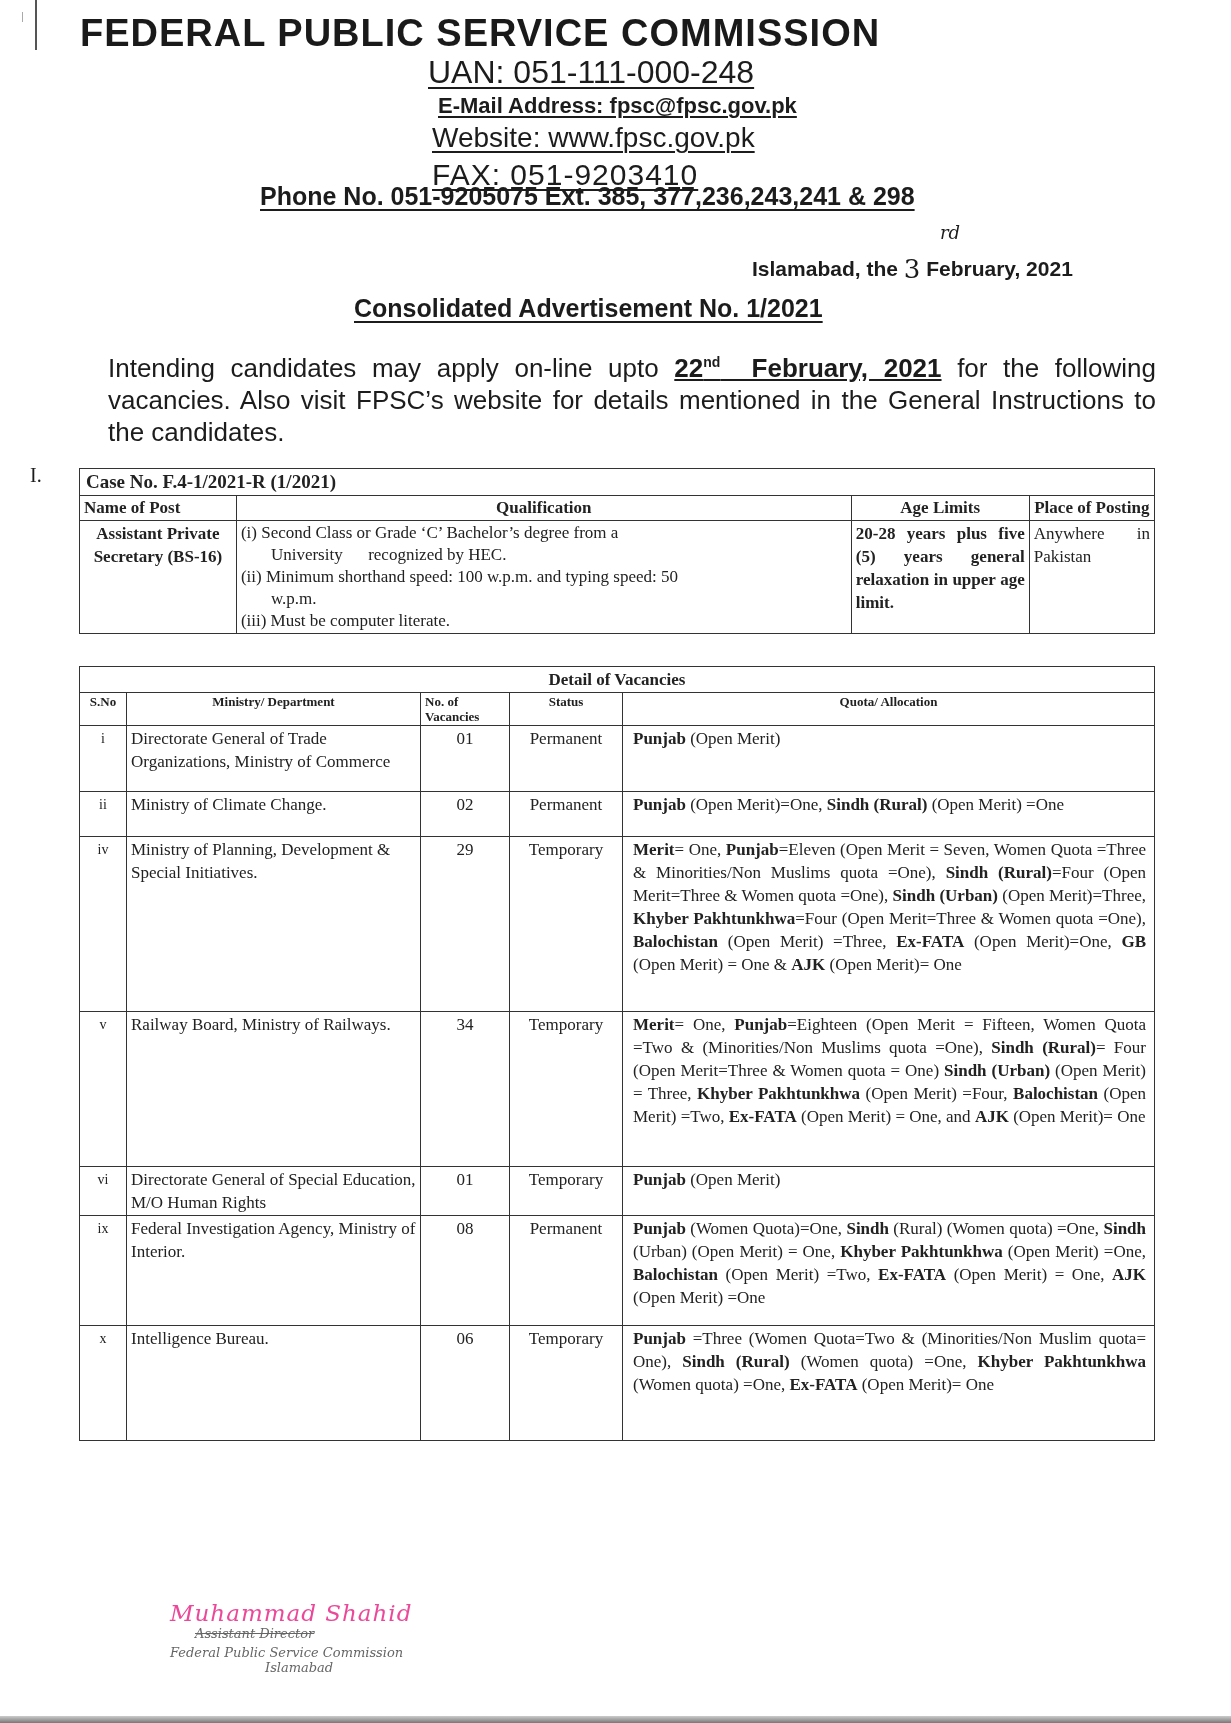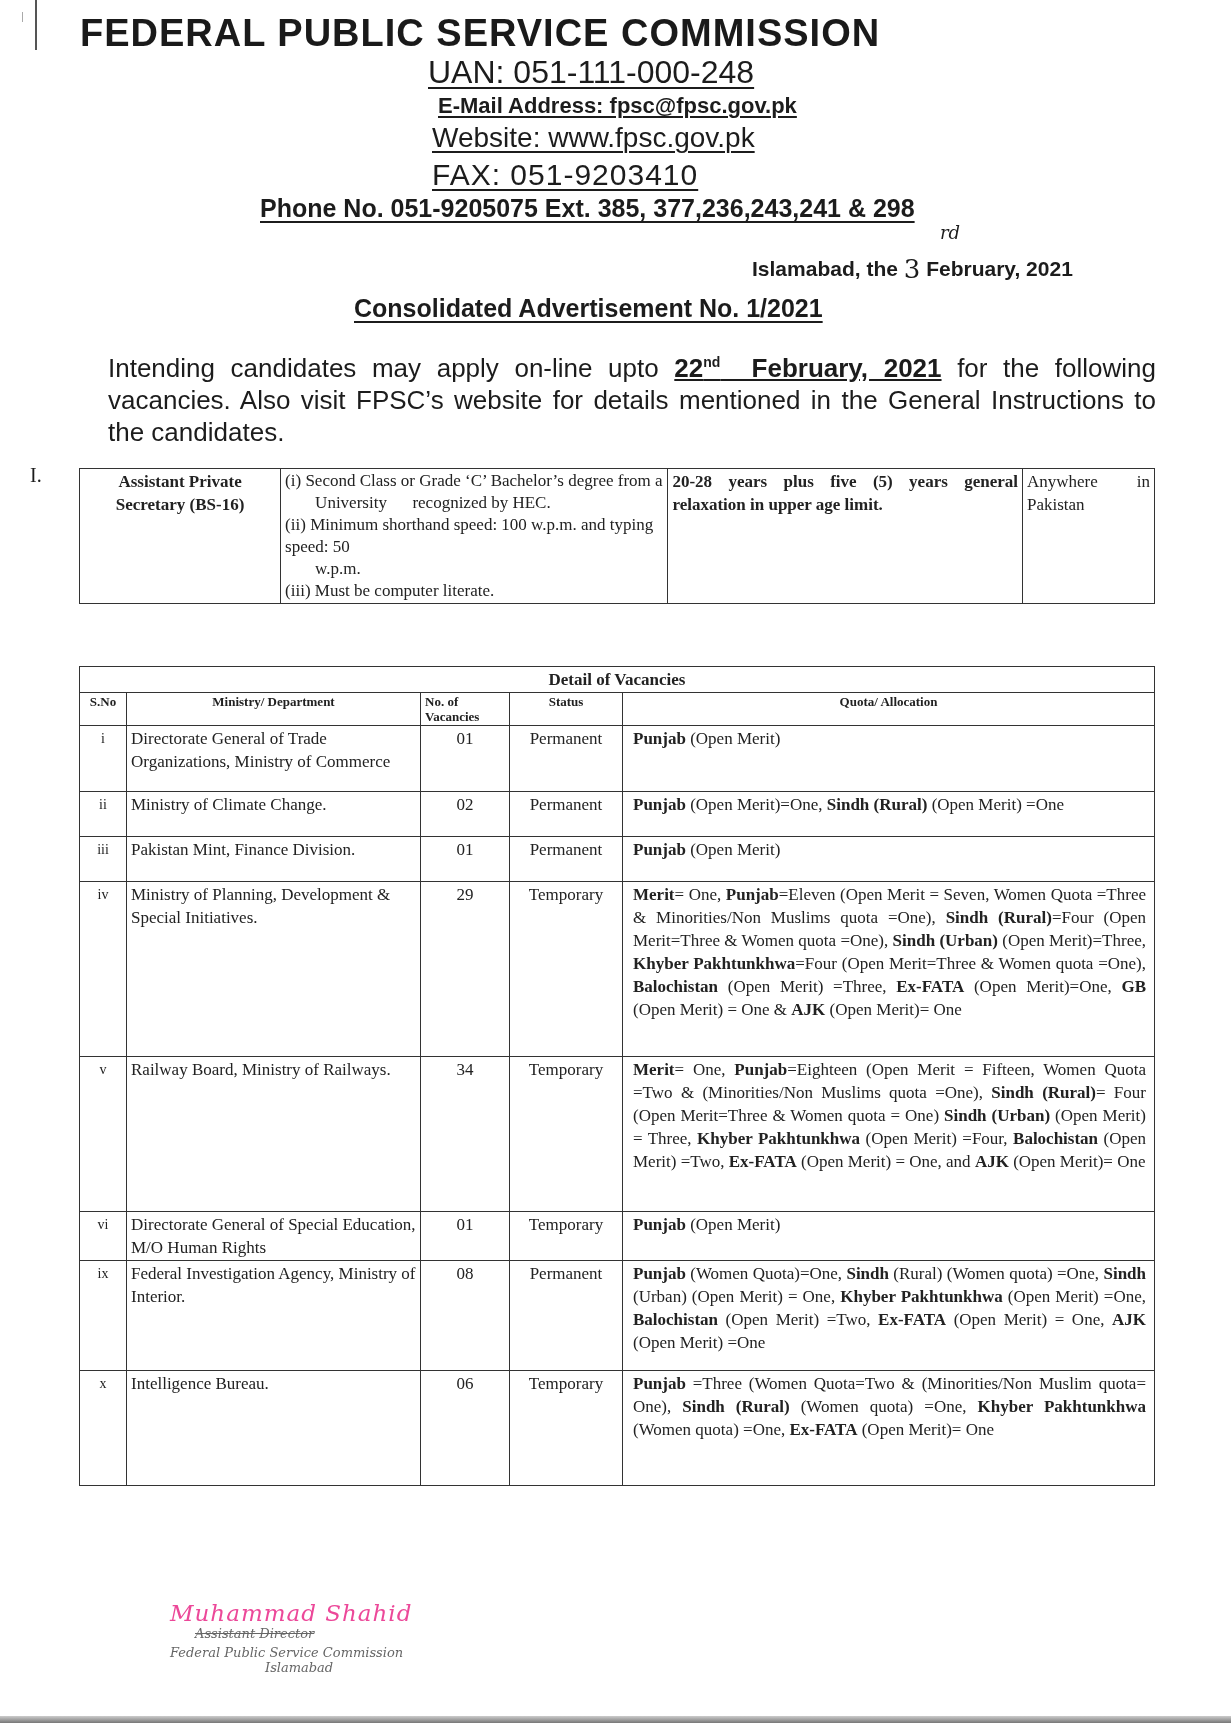--- a/index.html
+++ b/index.html
@@ -11,21 +11,21 @@
   .margin-tick { position: absolute; left: 22px; top: 12px; width: 1px; height: 10px; background: #aaa; }
   .hdr { position: absolute; left: 0; width: 1231px; text-align: center; font-family: "Liberation Sans", sans-serif; }
   .title {
     top: 12px; left: 80px; width: 1030px; font-size: 38px; font-weight: bold; letter-spacing: 1px; text-align: left;
     color: #1a1a1a;
   }
   .uan { top: 54px; left: 428px; width: auto; font-size: 32px; text-decoration: underline; text-decoration-thickness: 2px; text-underline-offset: 4px; }
   .email { top: 93px; left: 438px; width: auto; font-size: 22px; font-weight: bold; text-decoration: underline; text-decoration-thickness: 2px; text-underline-offset: 3px; }
   .website { top: 122px; left: 432px; width: auto; font-size: 28px; text-decoration: underline; text-decoration-thickness: 2px; text-underline-offset: 4px; }
   .fax { top: 158px; left: 432px; width: auto; font-size: 30px; letter-spacing: 1px; text-decoration: underline; text-decoration-thickness: 2px; text-underline-offset: 4px; }
-  .phone { top: 194px; left: 260px; width: auto; font-size: 25px; font-weight: bold; text-decoration: underline; text-decoration-thickness: 2px; text-underline-offset: 4px; }
+  .phone { top: 182px; left: 260px; width: auto; font-size: 25px; font-weight: bold; text-decoration: underline; text-decoration-thickness: 2px; text-underline-offset: 4px; }
   .place-date { position: absolute; top: 252px; left: 752px; font-family: "Liberation Sans", sans-serif; font-size: 21px; font-weight: bold; }
   .place-date .hand { font-family: "DejaVu Serif", serif; font-weight: normal; font-size: 26px; position: relative; top: 2px; }
   .place-date .sup-hand { position: absolute; left: 188px; top: -30px; font-family: "DejaVu Serif", serif; font-style: italic; font-weight: normal; font-size: 18px; }
   .adv-title { position: absolute; top: 294px; left: 354px; font-family: "Liberation Sans", sans-serif; font-size: 25px; font-weight: bold; text-decoration: underline; text-decoration-thickness: 2px; text-underline-offset: 4px; }
   .intro {
     position: absolute; top: 346px; left: 108px; width: 1048px;
     font-family: "Liberation Sans", sans-serif; font-size: 26px; line-height: 32px; text-align: justify;
   }
   .intro .deadline { font-weight: bold; text-decoration: underline; }
   .intro sup { font-size: 14px; }
@@ -83,20 +83,29 @@
 <div class="adv-title">Consolidated Advertisement No. 1/2021</div>
 
 <div class="intro">
   <span>Intending candidates may apply on-line upto </span><span class="deadline"><span>22</span><sup>nd</sup><span style="white-space:pre">  February, 2021</span></span><span> for the following vacancies. Also visit FPSC’s website for details mentioned in the General Instructions to the candidates.</span>
 </div>
 
 <div class="section-marker">I.</div>
 
 <table class="tbl1">
   <tbody>
+      <tr>
+    <td colspan="4" class="case">Case No.  F.4-1/2021-R (1/2021)</td>
+  </tr>
+  <tr>
+    <th style="width:140px;text-align:left;">Name of Post</th>
+    <th style="width:575px;">Qualification</th>
+    <th style="width:160px;">Age Limits</th>
+    <th style="width:110px;">Place of Posting</th>
+  </tr>
   <tr style="height:110px;">
     <td class="post">Assistant Private Secretary (BS-16)</td>
     <td class="qual">
       <div>(i) Second Class or Grade ‘C’ Bachelor’s degree from a</div>
       <div class="cont" style="white-space:pre">University      recognized by HEC.</div>
       <div>(ii) Minimum shorthand speed: 100 w.p.m. and typing speed: 50</div>
       <div class="cont">w.p.m.</div>
       <div>(iii) Must be computer literate.</div>
     </td>
     <td class="age">20-28 years plus five (5) years general relaxation in upper age limit.</td>
@@ -125,27 +134,20 @@
         <td class="vac">01</td>
         <td class="status">Permanent</td>
         <td class="quota"><b>Punjab</b><span> (Open Merit)</span></td>
       </tr>
       <tr style="height: 45px;">
         <td class="sno">ii</td>
         <td class="min">Ministry of Climate Change.</td>
         <td class="vac">02</td>
         <td class="status">Permanent</td>
         <td class="quota"><b>Punjab</b><span> (Open Merit)=One, </span><b>Sindh (Rural)</b><span> (Open Merit) =One</span></td>
-      </tr>
-      <tr style="height: 45px;">
-        <td class="sno">iii</td>
-        <td class="min">Pakistan Mint, Finance Division.</td>
-        <td class="vac">01</td>
-        <td class="status">Permanent</td>
-        <td class="quota"><b>Punjab</b><span> (Open Merit)</span></td>
       </tr>
       <tr style="height: 175px;">
         <td class="sno">iv</td>
         <td class="min">Ministry of Planning, Development &amp; Special Initiatives.</td>
         <td class="vac">29</td>
         <td class="status">Temporary</td>
         <td class="quota"><b>Merit</b><span>= One, </span><b>Punjab</b><span>=Eleven (Open Merit = Seven, Women Quota =Three &amp; Minorities/Non Muslims quota =One), </span><b>Sindh (Rural)</b><span>=Four (Open Merit=Three &amp; Women quota =One), </span><b>Sindh (Urban)</b><span> (Open Merit)=Three, </span><b>Khyber Pakhtunkhwa</b><span>=Four (Open Merit=Three &amp; Women quota =One), </span><b>Balochistan</b><span> (Open Merit) =Three, </span><b>Ex-FATA</b><span> (Open Merit)=One, </span><b>GB</b><span> (Open Merit) = One &amp; </span><b>AJK</b><span> (Open Merit)= One</span></td>
       </tr>
       <tr style="height: 155px;">
         <td class="sno">v</td>

